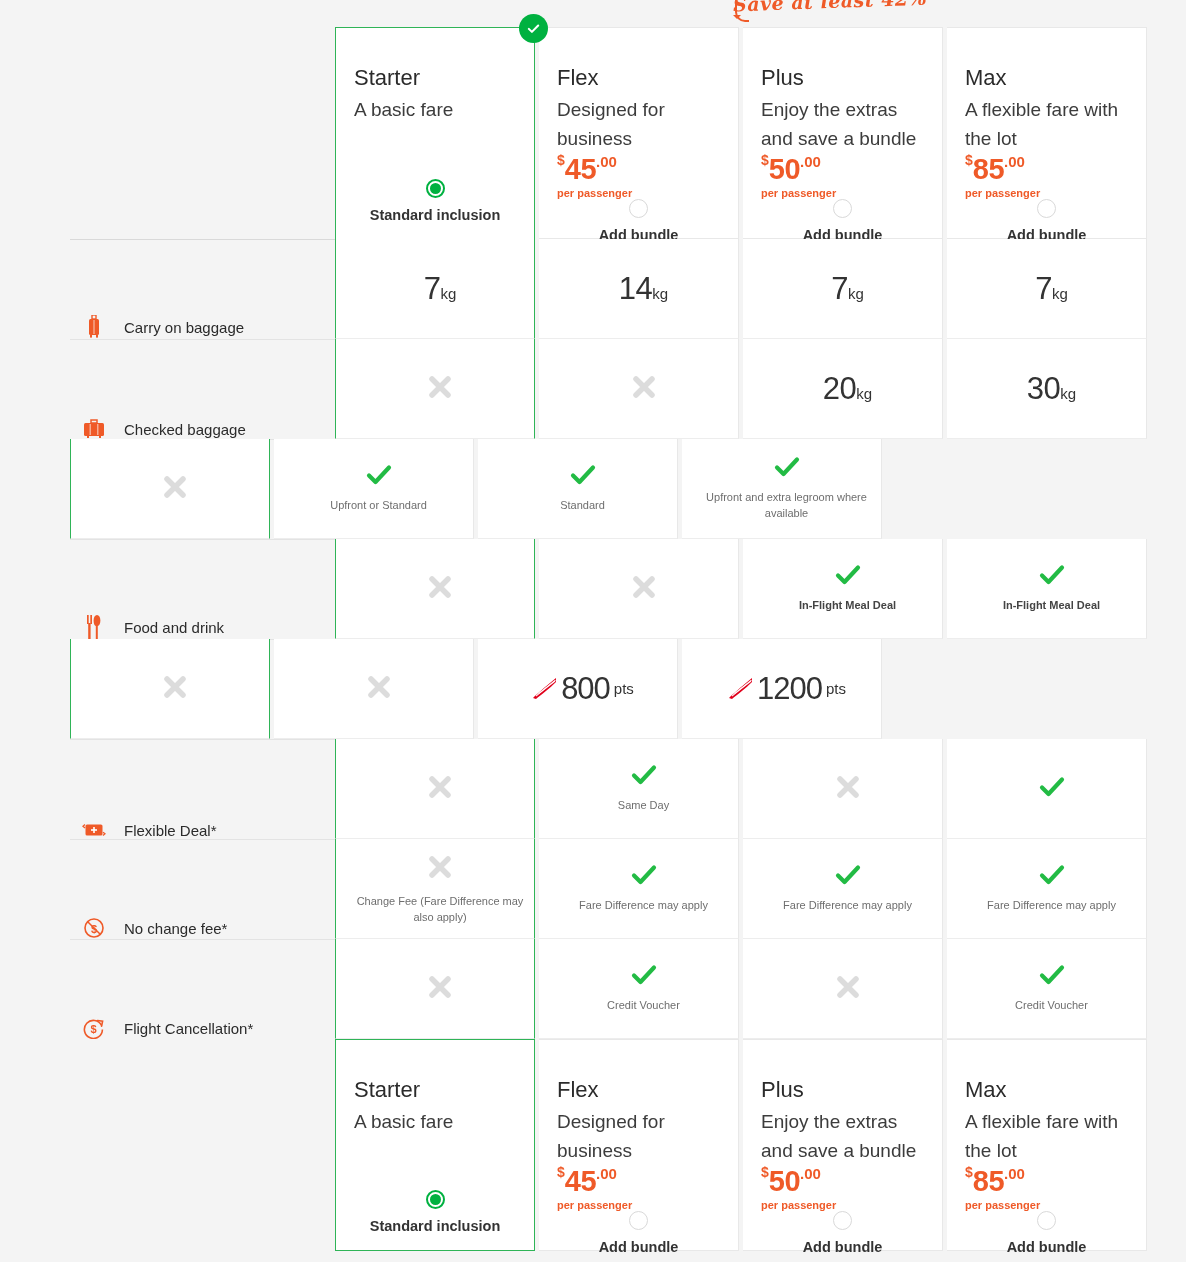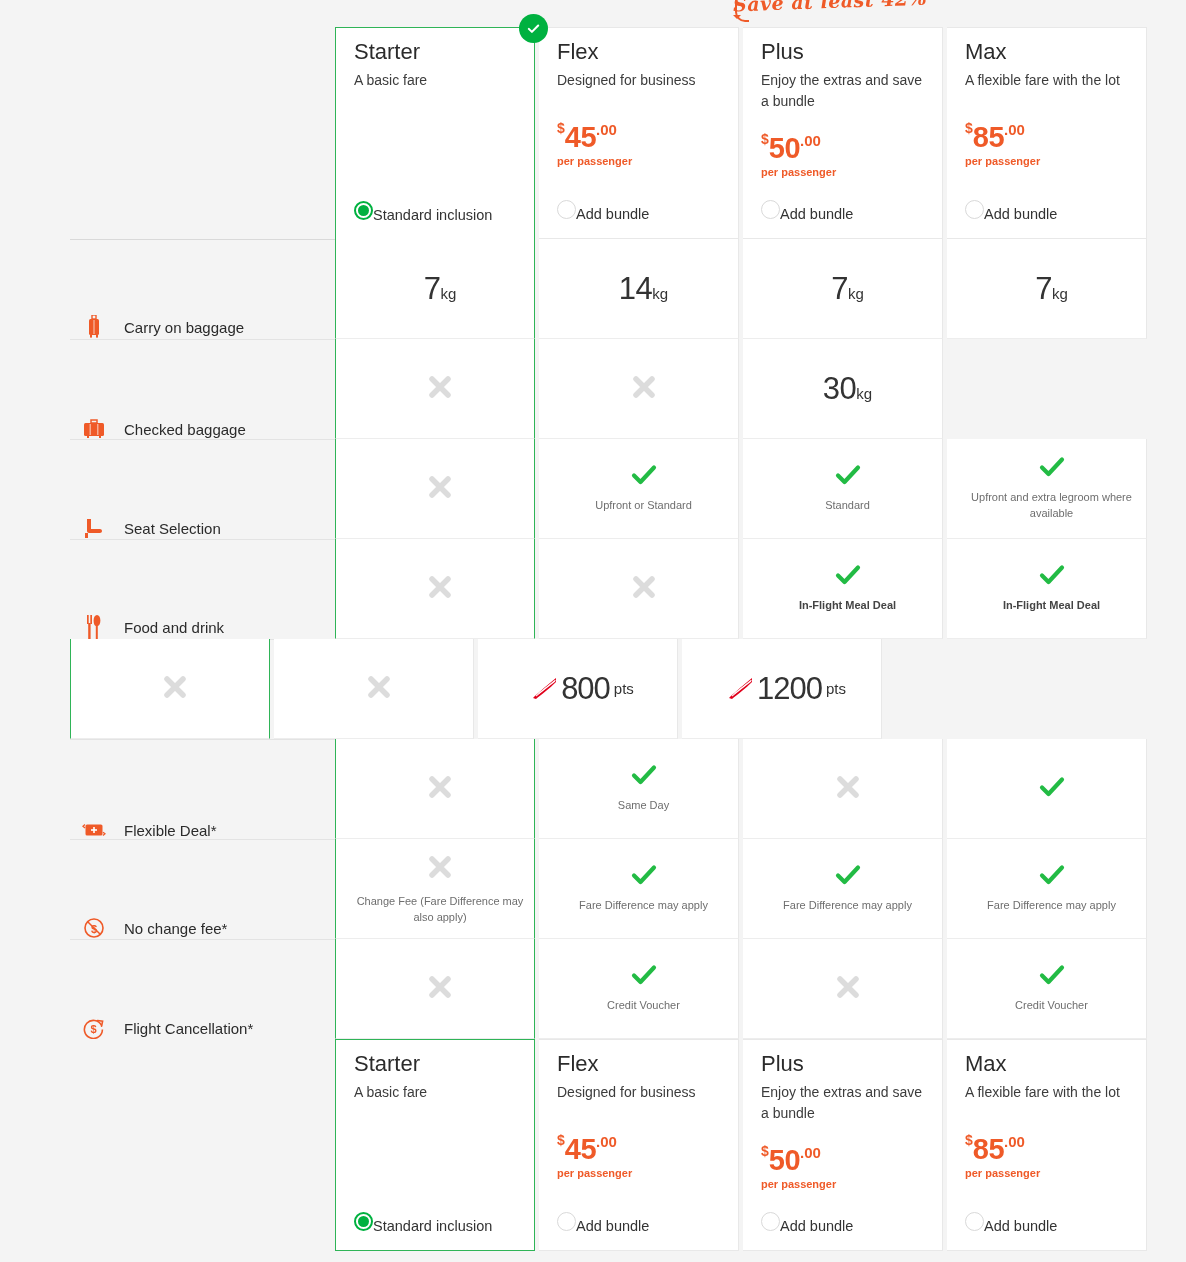--- a/index.html
+++ b/index.html
@@ -84,39 +84,39 @@
     border-left: 1px solid #2fb457;
     border-right: 1px solid #2fb457;
     border-bottom-color: #ededed;
   }
 
   
   .hdr-row .cell, .ftr-row .cell {
     height: 212px;
     justify-content: flex-start;
     align-items: flex-start;
-    padding: 12px 18px 16px;
+    padding: 38px 18px 16px;
     border-bottom: 1px solid #e8e8e8;
     border-top: 1px solid #e8e8e8;
   }
   .hdr-row .cell.sel, .ftr-row .cell.sel {
     border-top: 1px solid #2fb457;
   }
   .ftr-row .cell.sel { border-bottom: 1px solid #2fb457; }
   .hdr-row .cell.sel { border-bottom: none; }
 
   .fare-name {
     font-size: 22px;
     color: #2b2b2b;
     font-weight: normal;
     line-height: 1.1;
     margin-bottom: 6px;
   }
   .fare-desc {
-    font-size: 14px;
+    font-size: 19px;
     color: #3c3c3c;
     line-height: 1.5;
   }
   .price {
     margin-top: auto;
     color: #ef5a28;
     line-height: 1;
   }
   .price .cur { font-size: 14px; font-weight: bold; vertical-align: 14px; }
   .price .amt { font-size: 29px; font-weight: bold; letter-spacing: -.5px; }
@@ -124,22 +124,23 @@
   .per-pax {
     color: #ef5a28;
     font-size: 11px;
     font-weight: bold;
     margin-top: 3px;
   }
   .select-area {
     width: 100%;
     margin-top: auto;
     display: flex;
-    flex-direction: row;
+    flex-direction: column;
     align-items: center;
+    font-weight: bold;
   }
   .radio {
     width: 19px; height: 19px;
     border-radius: 50%;
     border: 1px solid #d9d9d9;
     background: #fff;
     display: flex; align-items: center; justify-content: center;
   }
   .radio.on {
     border: 2px solid #00b140;
@@ -339,38 +340,28 @@
               <path d="M7 7 L23 23 M23 7 L7 23" stroke="#dcdcdc" stroke-width="5.5" stroke-linecap="round"></path>
             </svg></span>
         </div>
         <div class="cell gap">
           <span><svg class="xmark" viewBox="0 0 30 30">
               <path d="M7 7 L23 23 M23 7 L7 23" stroke="#dcdcdc" stroke-width="5.5" stroke-linecap="round"></path>
             </svg></span>
         </div>
         <div class="cell gap">
           <div class="weight">
+        <span class="num">20</span><span class="unit">kg</span></div>
+        </div>
+        <div class="cell gap">
+          <div class="weight">
         <span class="num">30</span><span class="unit">kg</span></div>
         </div>
       </div>
       <div class="row feat-row">
-        <div class="cell-label">
-          <div class="label-wrap">
-      <div class="ico">
-              <svg width="22" height="22" viewBox="0 0 22 22">
-                <path d="M4 2h4v10h9c1.1 0 2 .9 2 2s-.9 2-2 2H6c-1.1 0-2-.9-2-2z" fill="#ef5a28"></path>
-                <rect x="2" y="16" width="3" height="5" fill="#ef5a28"></rect>
-              </svg>
-            </div>
-      <div class="label-block">
-        <div class="label-txt">Seat Selection</div>
-
-      </div>
-    </div>
-        </div>
         <div class="cell sel first">
           <span><svg class="xmark" viewBox="0 0 30 30">
               <path d="M7 7 L23 23 M23 7 L7 23" stroke="#dcdcdc" stroke-width="5.5" stroke-linecap="round"></path>
             </svg></span>
         </div>
         <div class="cell gap">
           <span><svg class="check" viewBox="0 0 26 22">
               <path d="M3 11.5 L9.5 18 L23 3.5" fill="none" stroke="#22bb44" stroke-width="4.2" stroke-linecap="round" stroke-linejoin="round"></path>
             </svg></span>
           <div class="cap">Upfront or Standard</div>

